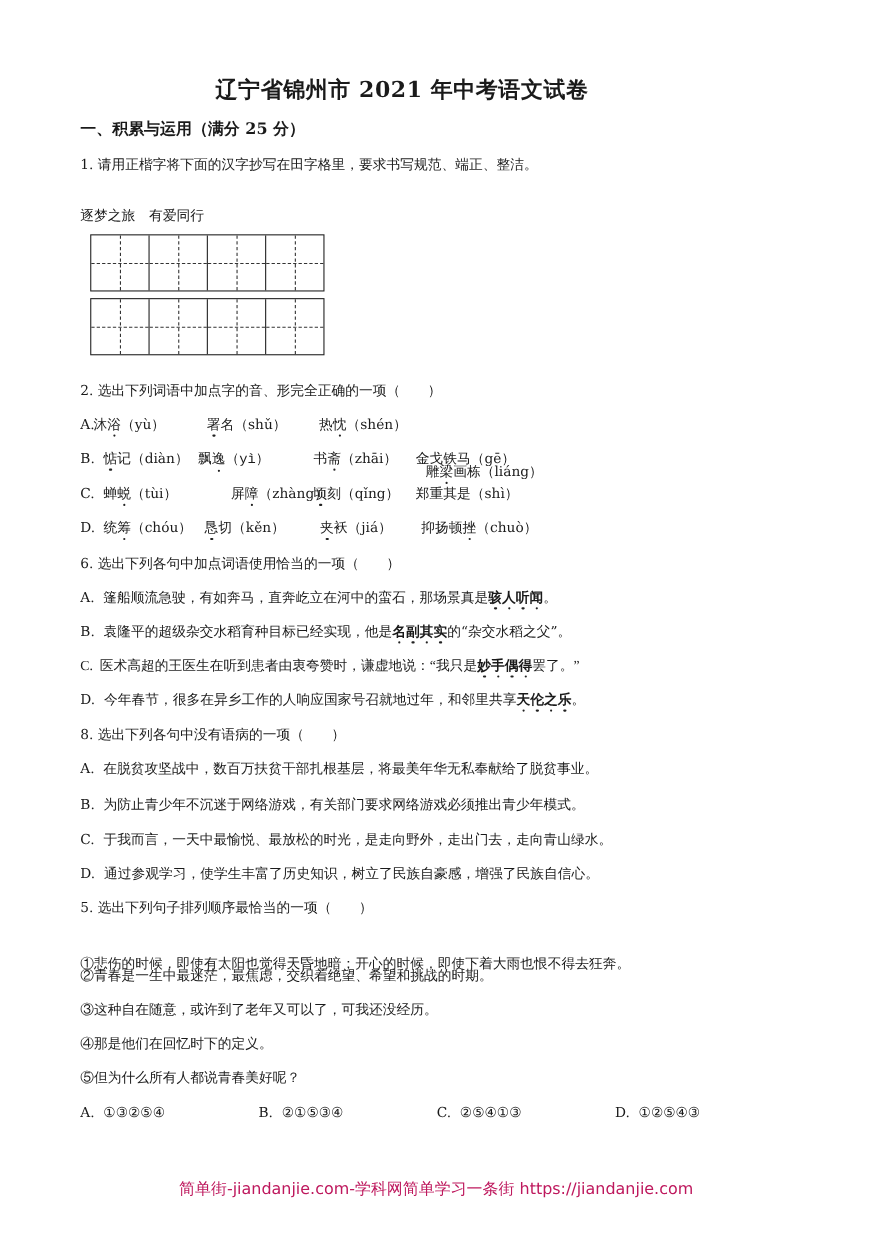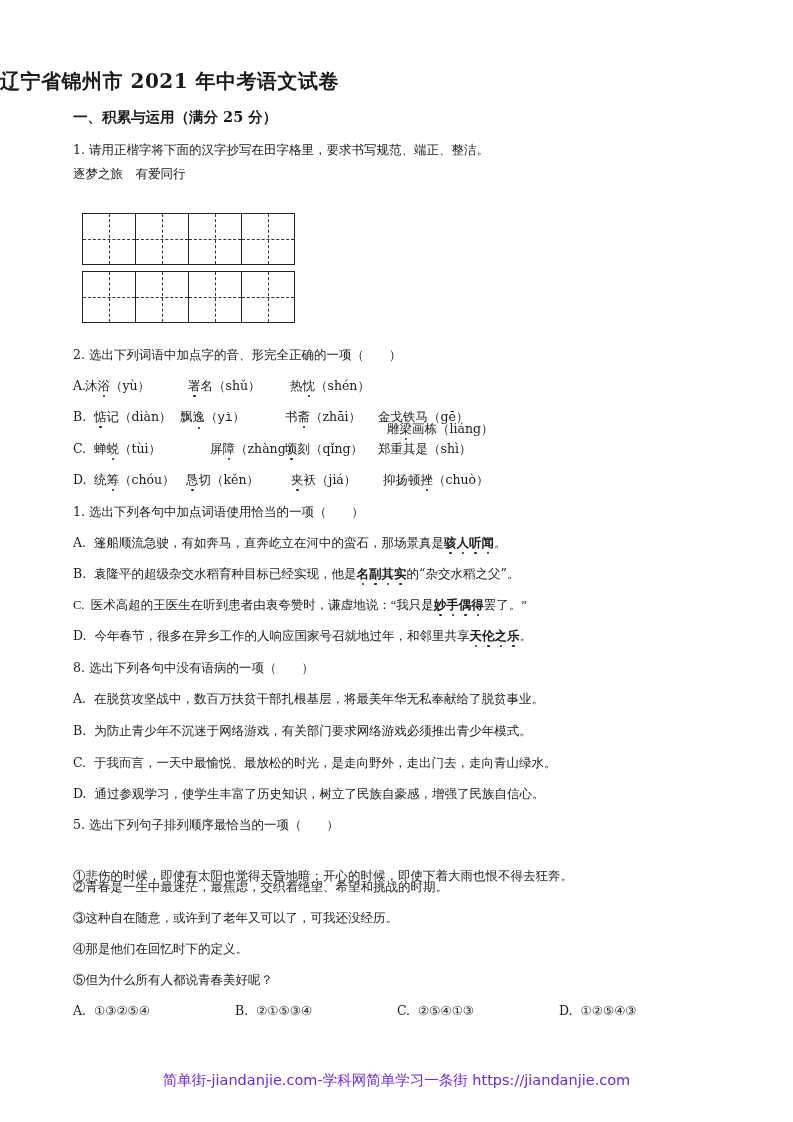--- a/index.html
+++ b/index.html
@@ -1,43 +1,43 @@
 <!DOCTYPE html>
 <html><head>
 <meta charset="utf-8">
 <style>
   html, body { margin: 0; padding: 0; }
   body {
     width: 793px; height: 1122px; background: #ffffff; position: relative; overflow: hidden;
     font-family: "DejaVu Serif", "Liberation Serif", serif; color: #1a1a1a;
   }
   .abs { position: absolute; white-space: nowrap; }
-  .title { left: 0; width: 731px; top: 68px; font-size: 20px; font-weight: bold; letter-spacing: 0.5px; }
+  .title { left: 0; width: 731px; top: 68px; text-align: center; font-size: 20px; font-weight: bold; letter-spacing: 0.5px; }
   .section { left: 73px; top: 108px; font-size: 14.5px; font-weight: bold; }
   .line { font-size: 12.5px; left: 73px; }
   .grid-wrap { position: absolute; left: 82px; width: 213px; }
   .grid-row { display: flex; border: 1.5px solid #222; height: 52px; box-sizing: border-box; }
   .cell { flex: 1; position: relative; border-right: 1.5px solid #222; }
   .cell:last-child { border-right: none; }
   .cell::before { content: ""; position: absolute; left: 50%; top: 0; bottom: 0; border-left: 1.5px dashed #333; }
   .cell::after { content: ""; position: absolute; top: 50%; left: 0; right: 0; border-top: 1.5px dashed #333; }
   .dot { position: relative; }
   .dot::after { content: ""; position: absolute; left: 50%; bottom: -4px; width: 2.5px; height: 2.5px; margin-left: -1px; background: #222; border-radius: 50%; }
   .bolddots span { position: relative; font-weight: bold; }
   .bolddots span::after { content: ""; position: absolute; left: 50%; bottom: -4px; width: 2.5px; height: 2.5px; margin-left: -1px; background: #222; border-radius: 50%; }
-  .footer { left: 0; width: 793px; text-align: center; top: 1071px; font-family: "DejaVu Sans", "Liberation Sans", sans-serif; font-size: 14.5px; color: #6d28d9; }
+  .footer { left: 0; width: 793px; text-align: center; top: 1071px; font-family: "DejaVu Sans", "Liberation Sans", sans-serif; font-size: 14.5px; color: #be185d; }
 </style>
 </head>
 <body>
 
 <div class="abs title">辽宁省锦州市 2021 年中考语文试卷</div>
 <div class="abs section">一、积累与运用（满分 25 分）</div>
 
 <div class="abs line" style="top:142px;">1. 请用正楷字将下面的汉字抄写在田字格里，要求书写规范、端正、整洁。</div>
-<div class="abs line" style="top:166px;">逐梦之旅　有爱同行</div>
+<div class="abs line" style="top:188px;">逐梦之旅　有爱同行</div>
 <div class="grid-wrap" style="top:213px;">
   <div class="grid-row">
       <div class="cell"></div>
       <div class="cell"></div>
       <div class="cell"></div>
       <div class="cell"></div>
     </div>
 </div>
 <div class="grid-wrap" style="top:271px;">
   <div class="grid-row">
@@ -73,21 +73,21 @@
     </div>
     <div class="abs line" style="top: 472px; left: 0px;">
       <span class="abs" style="left: 73px;">D.</span>
       <span class="abs" style="left: 94px;">统<span class="dot">筹</span>（chóu）</span>
       <span class="abs" style="left: 186px;"><span class="dot">恳</span>切（kěn）</span>
       <span class="abs" style="left: 291px;"><span class="dot">夹</span>袄（jiá）</span>
       <span class="abs" style="left: 383px;">抑扬顿<span class="dot">挫</span>（chuò）</span>
     </div>
   </div>
 
-<div class="abs line" style="top:504px;">1. 选出下列各句中加点词语使用恰当的一项（　　）</div>
+<div class="abs line" style="top:504px;">6. 选出下列各句中加点词语使用恰当的一项（　　）</div>
 <div id="q3-options">
     <div class="abs line" style="top: 535px;">A.&nbsp;&nbsp;篷船顺流急驶，有如奔马，直奔屹立在河中的蛮石，那场景真是<span class="bolddots"><span>骇</span><span>人</span><span>听</span><span>闻</span></span>。</div>
     <div class="abs line" style="top: 566px;">B.&nbsp;&nbsp;袁隆平的超级杂交水稻育种目标已经实现，他是<span class="bolddots"><span>名</span><span>副</span><span>其</span><span>实</span></span>的“杂交水稻之父”。</div>
     <div class="abs line" style="top: 597px; font-family: Liberation Serif, serif;">C.&nbsp;&nbsp;医术高超的王医生在听到患者由衷夸赞时，谦虚地说：“我只是<span class="bolddots"><span>妙</span><span>手</span><span>偶</span><span>得</span></span>罢了。”</div>
     <div class="abs line" style="top: 628px;">D.&nbsp;&nbsp;今年春节，很多在异乡工作的人响应国家号召就地过年，和邻里共享<span class="bolddots"><span>天</span><span>伦</span><span>之</span><span>乐</span></span>。</div>
   </div>
 
 <div class="abs line" style="top:660px;">8. 选出下列各句中没有语病的一项（　　）</div>
 <div class="abs line" style="top:691px;"><span>A.</span>&nbsp;&nbsp;<span>在脱贫攻坚战中，数百万扶贫干部扎根基层，将最美年华无私奉献给了脱贫事业。</span></div>
 <div class="abs line" style="top:723px;"><span>B.</span>&nbsp;&nbsp;<span>为防止青少年不沉迷于网络游戏，有关部门要求网络游戏必须推出青少年模式。</span></div>

